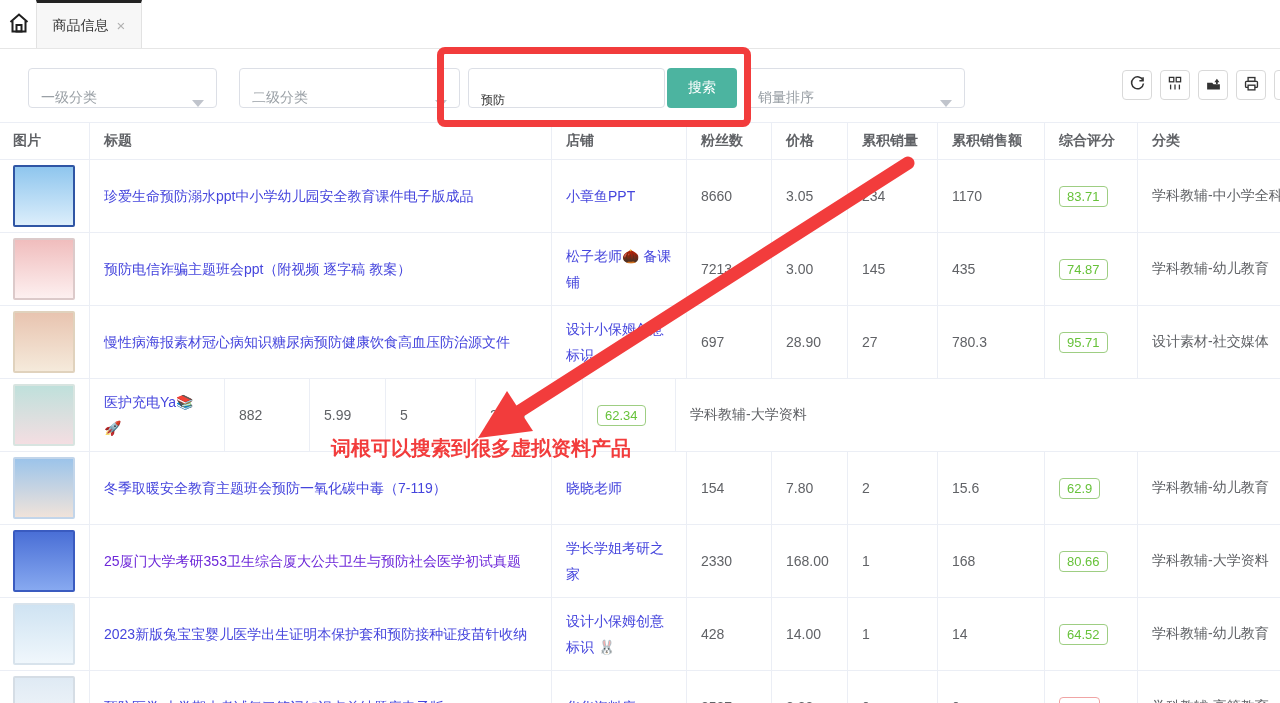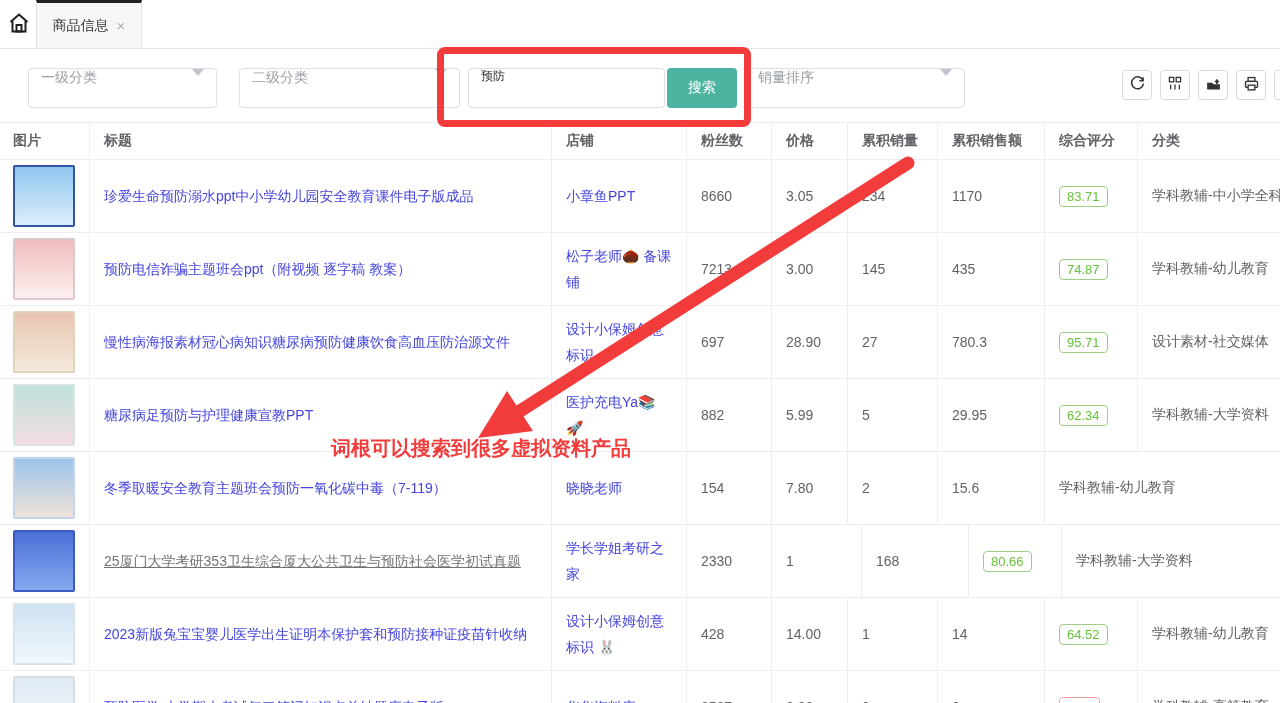--- a/index.html
+++ b/index.html
@@ -13,21 +13,21 @@
     display:flex; align-items:center; justify-content:center; cursor:pointer; }
   .tab { position:absolute; left:36px; top:0; width:106px; height:48px;
     background:#f7f7f7; border-top:3px solid #222; border-left:1px solid #e2e2e2;
     border-right:1px solid #e2e2e2; display:flex; align-items:center;
     justify-content:center; gap:8px; font-size:14px; color:#333; cursor:pointer; }
   .tab-close { color:#b0b0b0; font-size:15px; line-height:1; }
 
   
   .select, .search-input { position:absolute; top:68px; height:40px;
     border:1px solid #dcdfe6; border-radius:4px; background:#fff;
-    font-size:14px; display:flex; align-items:flex-start; padding:0 12px; }
+    font-size:14px; display:flex; align-items:flex-end; padding:0 12px; }
   .select { color:#9aa0a6; justify-content:space-between; cursor:pointer; }
   .caret { width:0; height:0; border-left:6px solid transparent;
     border-right:6px solid transparent; border-top:7px solid #c0c4cc; }
   #sel1 { left:28px;  width:189px; }
   #sel2 { left:239px; width:221px; }
   #sel3 { left:745px; width:220px; }
   .search-input { left:468px; width:197px; color:#333; }
   .search-input input { border:none; outline:none; width:100%; font-size:12px;
     color:#333; font-family:inherit; background:transparent; }
   .search-btn { position:absolute; left:667px; top:68px; width:70px; height:40px;
@@ -216,23 +216,20 @@
     <div class="td col-score">
         <span class="badge">95.71</span>
       </div>
     <div class="td col-cat">设计素材-社交媒体</div>
   </div>
 
   <div class="tr tbody-row">
     <div class="td col-img">
         <div class="thumb" style="border: 2px solid rgb(216, 228, 224); background: linear-gradient(rgb(191, 224, 219), rgb(244, 222, 226));"></div>
       </div>
-    <div class="td col-title">
-        <a class="link" style="color: rgb(69, 69, 221);">糖尿病足预防与护理健康宣教PPT</a>
-      </div>
     <div class="td col-shop">
         <a class="link" style="color: rgb(69, 69, 221);">医护充电Ya📚 🚀</a>
       </div>
     <div class="td col-fans">882</div>
     <div class="td col-price">5.99</div>
     <div class="td col-sales">5</div>
     <div class="td col-amt">29.95</div>
     <div class="td col-score">
         <span class="badge">62.34</span>
       </div>
@@ -246,34 +243,38 @@
     <div class="td col-title">
         <a class="link" style="color: rgb(69, 69, 221);">冬季取暖安全教育主题班会预防一氧化碳中毒（7-119）</a>
       </div>
     <div class="td col-shop">
         <a class="link" style="color: rgb(69, 69, 221);">晓晓老师</a>
       </div>
     <div class="td col-fans">154</div>
     <div class="td col-price">7.80</div>
     <div class="td col-sales">2</div>
     <div class="td col-amt">15.6</div>
+    <div class="td col-score">
+        <span class="badge">62.9</span>
+      </div>
     <div class="td col-cat">学科教辅-幼儿教育</div>
   </div>
 
   <div class="tr tbody-row">
     <div class="td col-img">
         <div class="thumb" style="border: 2px solid rgb(58, 91, 192); background: linear-gradient(rgb(74, 111, 214), rgb(135, 169, 240));"></div>
       </div>
     <div class="td col-title">
-        <a class="link" style="color: #737373; text-decoration: underline;">25厦门大学考研353卫生综合厦大公共卫生与预防社会医学初试真题</a>
+        <a class="link" style="color: #6d28d9;">25厦门大学考研353卫生综合厦大公共卫生与预防社会医学初试真题</a>
       </div>
     <div class="td col-shop">
         <a class="link" style="color: rgb(69, 69, 221);">学长学姐考研之家</a>
       </div>
     <div class="td col-fans">2330</div>
+    <div class="td col-price">168.00</div>
     <div class="td col-sales">1</div>
     <div class="td col-amt">168</div>
     <div class="td col-score">
         <span class="badge">80.66</span>
       </div>
     <div class="td col-cat">学科教辅-大学资料</div>
   </div>
 
   <div class="tr tbody-row">
     <div class="td col-img">

